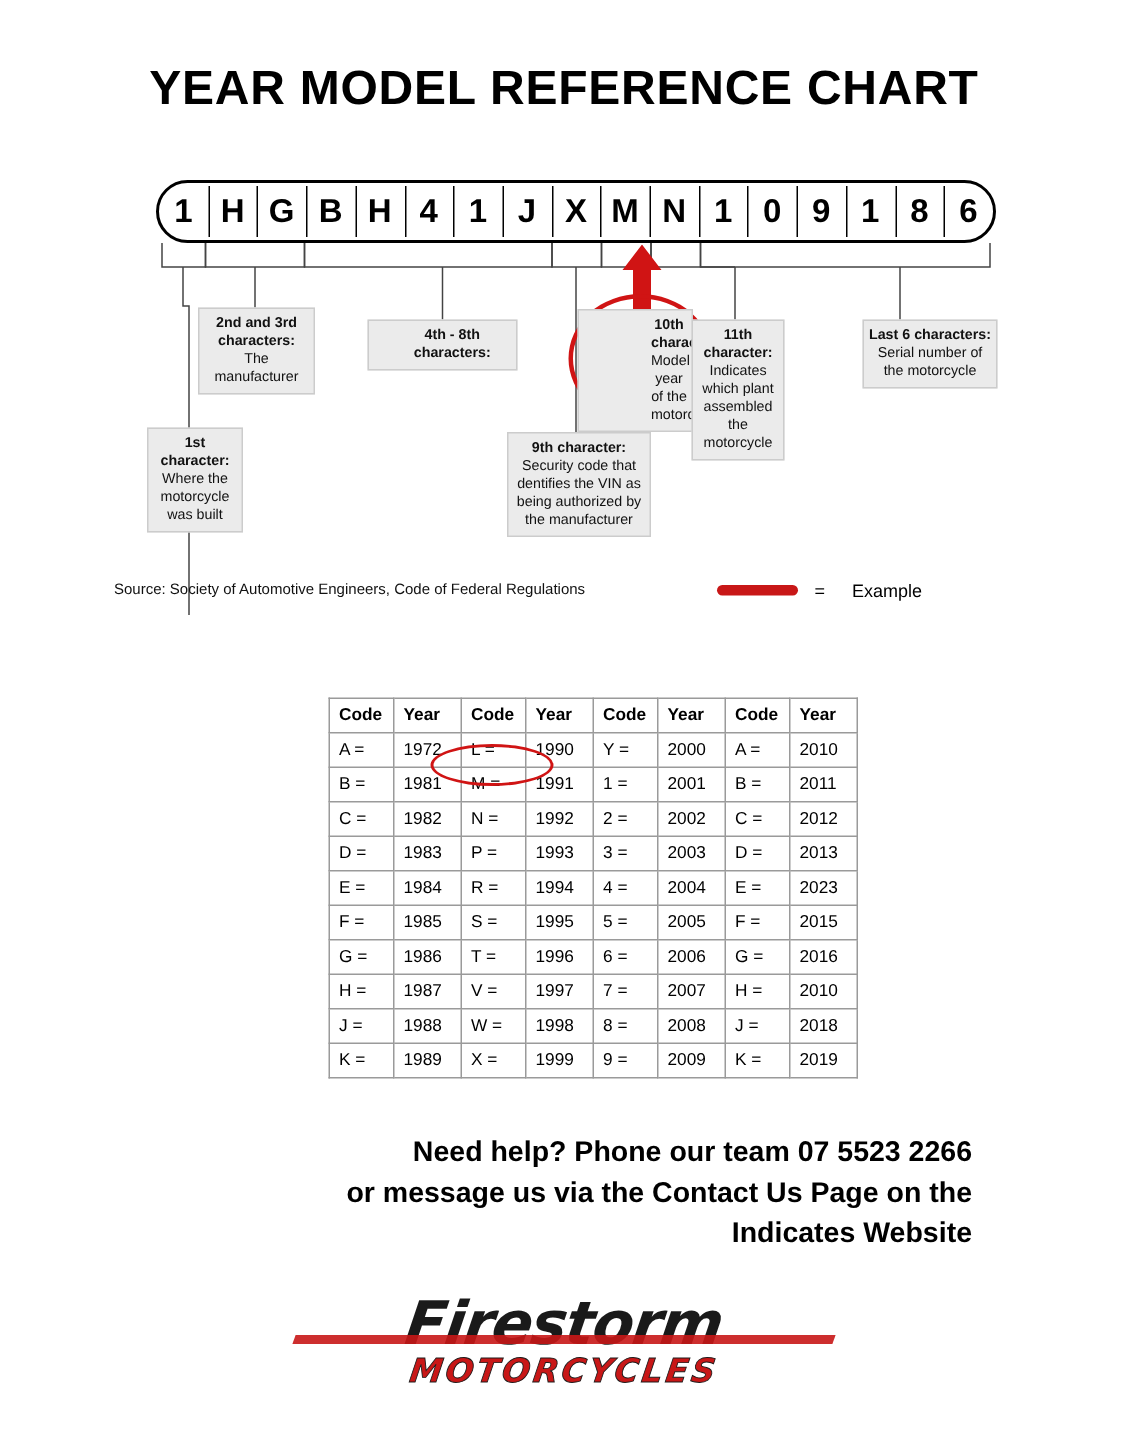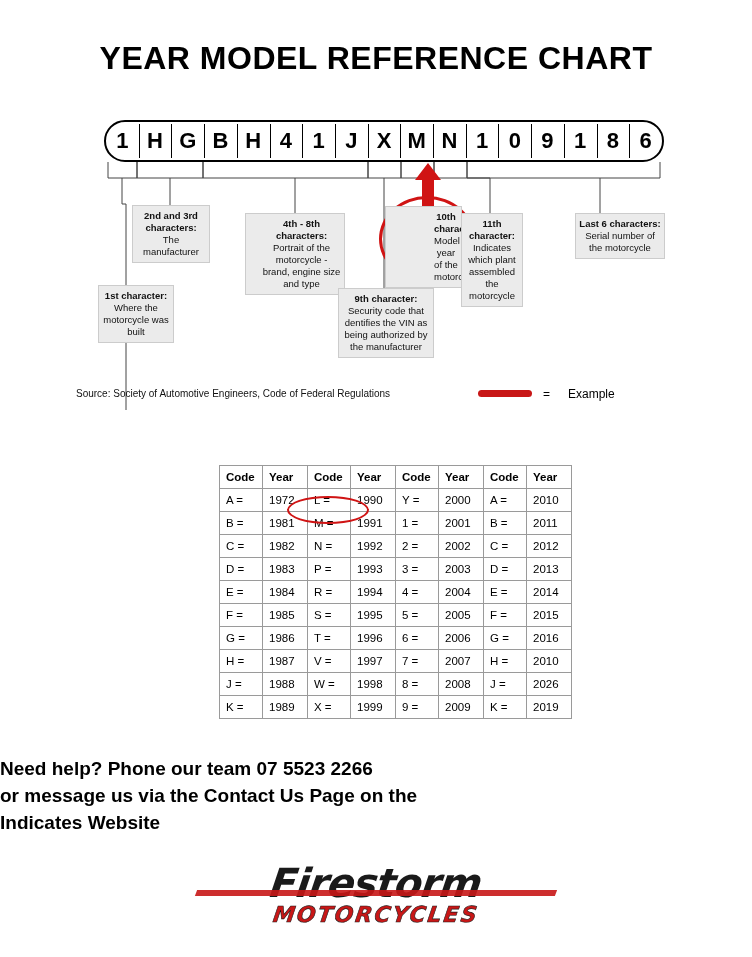--- a/index.html
+++ b/index.html
@@ -78,21 +78,21 @@
     border: 1px solid #cccccc;
     font-size: 9.5px;
     line-height: 12px;
     text-align: center;
     padding: 4px 3px;
     box-sizing: border-box;
     color: #111;
   }
   .callout b { font-weight: bold; }
 
-  #callout-1 { top: 285px; left: 98px;  width: 76px;  }
+  #callout-1 { top: 285px; left: 98px;  width: 64px;  }
   #callout-2 { top: 205px; left: 132px; width: 78px;  }
   #callout-3 { top: 213px; left: 245px; width: 100px; padding-left: 16px; }
   #callout-4 { top: 288px; left: 338px; width: 96px;  }
   #callout-5 { top: 206px; left: 385px; width: 77px; padding-left: 48px;  }
   #callout-6 { top: 213px; left: 461px; width: 62px;  }
   #callout-7 { top: 213px; left: 555px; width: 90px; margin-left: 20px;  }
 
   
   #red-arrow {
     position: absolute;
@@ -180,21 +180,21 @@
     box-sizing: border-box;
     pointer-events: none;
   }
 
   
   #help-text {
     position: absolute;
     top: 755px;
     left: 0;
     width: 648px;
-    text-align: left;
+    text-align: right;
     font-size: 19px;
     font-weight: bold;
     line-height: 27px;
   }
 
   
   #logo {
     position: absolute;
     top: 860px;
     left: 186px;
@@ -302,21 +302,20 @@
   <span>Where the motorcycle was built</span>
 </div>
 
 <div class="callout" id="callout-2">
   <b>2nd and 3rd characters:</b><br>
   <span>The manufacturer</span>
 </div>
 
 <div class="callout" id="callout-3">
   <b>4th - 8th characters:</b><br>
-  <span>Portrait of the motorcycle - brand, engine size and type</span>
 </div>
 
 <div class="callout" id="callout-4">
   <b>9th character:</b><br>
   <span>Security code that dentifies the VIN as being authorized by the manufacturer</span>
 </div>
 
 <div class="callout" id="callout-5">
   <b>10th character:</b><br>
   <span>Model year of the motorcycle</span>
@@ -393,21 +392,21 @@
         <td class="year">2013</td>
       </tr>
       <tr>
         <td class="code">E =</td>
         <td class="year">1984</td>
         <td class="code">R =</td>
         <td class="year">1994</td>
         <td class="code">4 =</td>
         <td class="year">2004</td>
         <td class="code">E =</td>
-        <td class="year">2014</td>
+        <td class="year">2023</td>
       </tr>
       <tr>
         <td class="code">F =</td>
         <td class="year">1985</td>
         <td class="code">S =</td>
         <td class="year">1995</td>
         <td class="code">5 =</td>
         <td class="year">2005</td>
         <td class="code">F =</td>
         <td class="year">2015</td>
@@ -433,21 +432,21 @@
         <td class="year">2010</td>
       </tr>
       <tr>
         <td class="code">J =</td>
         <td class="year">1988</td>
         <td class="code">W =</td>
         <td class="year">1998</td>
         <td class="code">8 =</td>
         <td class="year">2008</td>
         <td class="code">J =</td>
-        <td class="year">2026</td>
+        <td class="year">2018</td>
       </tr>
       <tr>
         <td class="code">K =</td>
         <td class="year">1989</td>
         <td class="code">X =</td>
         <td class="year">1999</td>
         <td class="code">9 =</td>
         <td class="year">2009</td>
         <td class="code">K =</td>
         <td class="year">2019</td>

